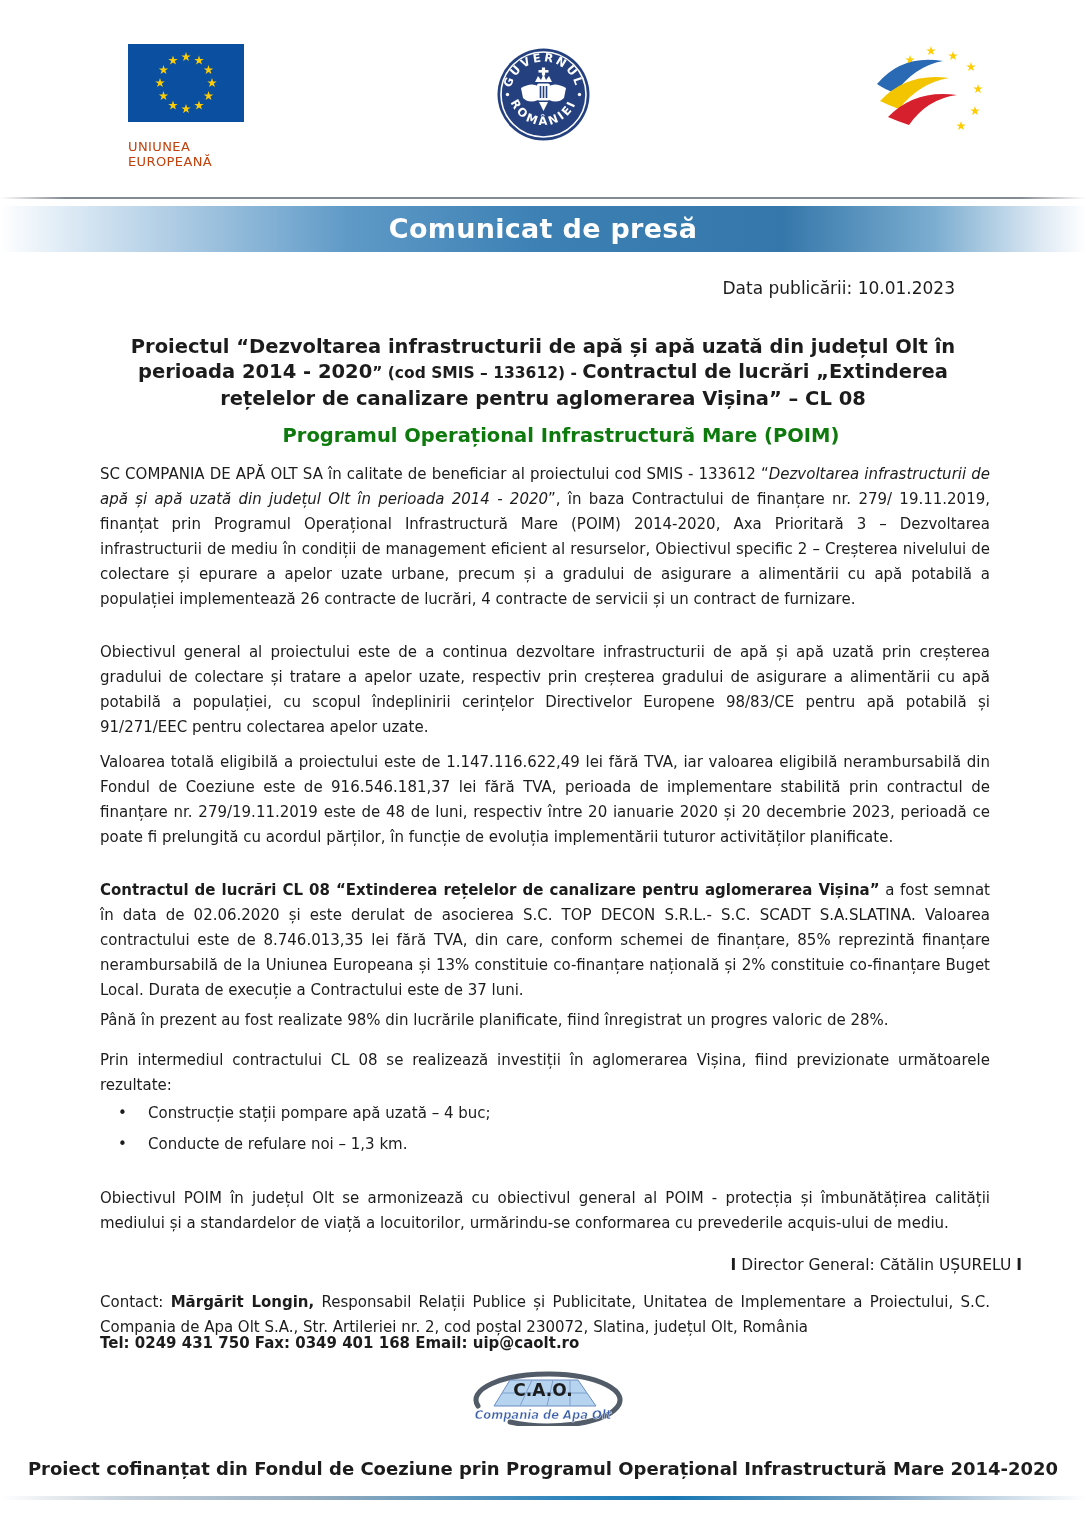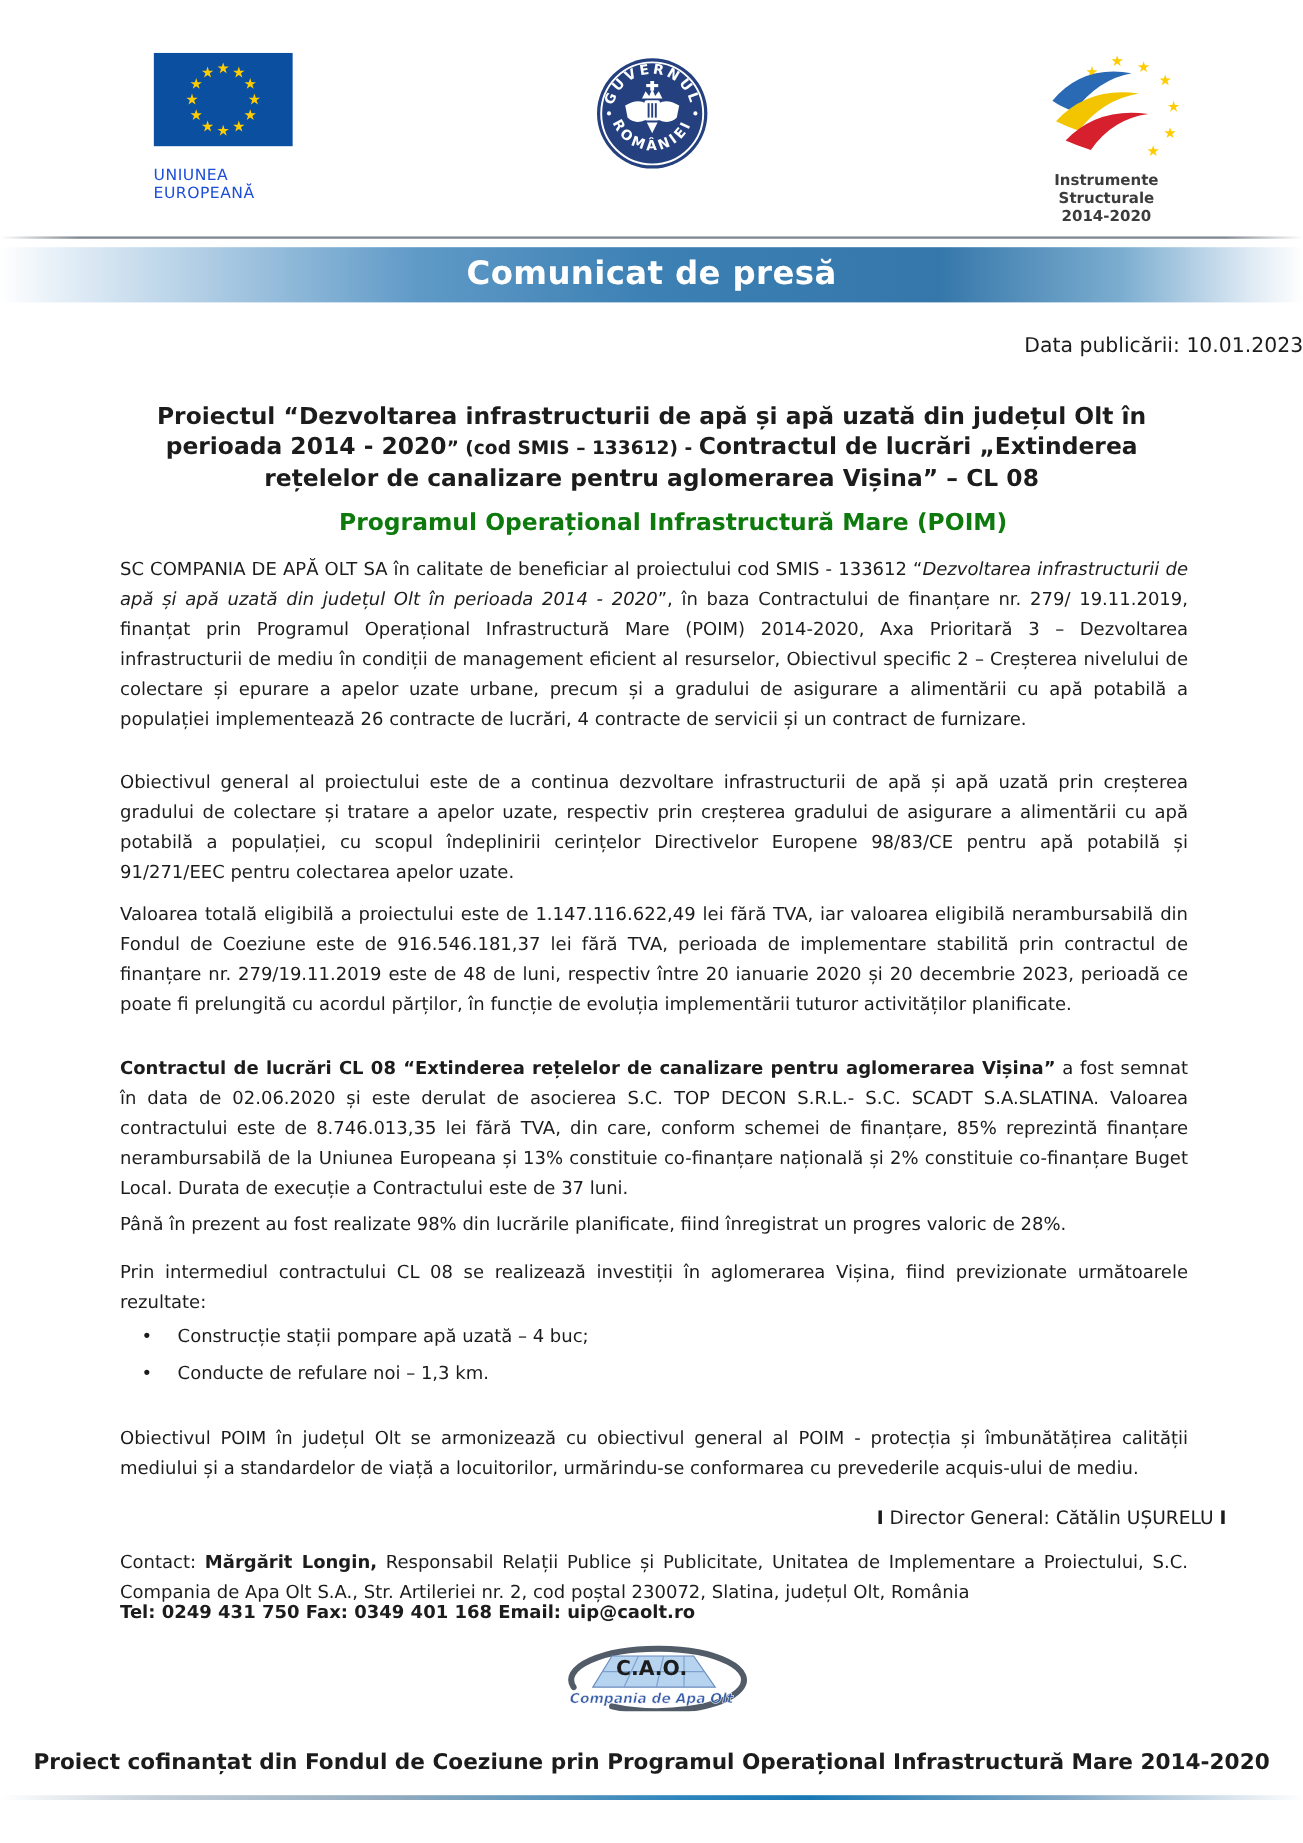--- a/index.html
+++ b/index.html
@@ -3,34 +3,34 @@
 <meta charset="utf-8">
 <style>
   html,body { margin:0; padding:0; background:#e8e8e8; }
   .page {
     position:relative; width:1086px; height:1536px; margin:0 auto;
     background:#ffffff; overflow:hidden;
     font-family:"DejaVu Sans","Liberation Sans",sans-serif; color:#1c1c1c;
   }
   
   .eu-block { position:absolute; left:128px; top:44px; width:140px; }
-  .eu-label { margin-top:13px; font-size:13px; color:#1d4ed8; letter-spacing:0.4px; }
+  .eu-label { margin-top:13px; font-size:13px; color:#c2410c; letter-spacing:0.4px; }
   .gov-block { position:absolute; left:497px; top:48px; }
   .is-block { position:absolute; left:842px; top:36px; width:160px; text-align:center; }
   .is-label { margin-top:2px; font-size:12.5px; font-weight:bold; color:#3c3c3c; line-height:15px; }
   
   .banner-topline { position:absolute; top:197px; left:0; width:100%; height:2px;
     background:linear-gradient(to right, rgba(90,100,110,0), rgba(90,100,110,0.75) 6%, rgba(90,100,110,0.75) 94%, rgba(90,100,110,0)); }
   .banner { position:absolute; top:206px; left:0; width:100%; height:46px; text-align:center;
     background:linear-gradient(to right,#ffffff 0%,#e3eef7 5%,#aecce4 16%,#5f9ac7 32%,#3c80b4 50%,#3577aa 72%,#7badd0 86%,#dfeaf4 96%,#ffffff 100%); }
   .banner-title { font-size:27px; font-weight:bold; color:#ffffff; line-height:46px; letter-spacing:0.3px; }
   
   .abs { position:absolute; left:100px; width:890px; }
   .date-line { position:absolute; top:278px; left:0; width:100%; text-align:right;
-    box-sizing:border-box; font-size:17px; }
+    padding-right:131px; box-sizing:border-box; font-size:17px; }
   .doc-title { position:absolute; top:334px; left:0; width:100%; padding:0 100px; box-sizing:border-box;
     text-align:center; font-weight:bold; font-size:19.5px; line-height:25px; }
   .doc-title .small { font-size:15.5px; }
   .poim-line { position:absolute; top:424px; left:0; width:100%; text-align:center;
     font-weight:bold; font-size:19.5px; color:#0e7a0e;padding-left:18px; }
   p.para { margin:0; text-align:justify; font-size:15px; line-height:25px; }
   .p1 { top:462px; } .p2 { top:640px; } .p3 { top:750px; } .p4 { top:878px; }
   .p5 { top:1008px; } .p6 { top:1048px; } .p7 { top:1186px; }
   .bullets { position:absolute; top:1098px; left:118px; width:872px; margin:0; padding:0; list-style:none; }
   .bullets li { font-size:15px; line-height:31px; }
@@ -120,24 +120,20 @@
           <use href="#eu-star" x="106" y="20"></use>
         <use href="#eu-star" x="124" y="31"></use>
           <use href="#eu-star" x="131" y="53"></use>
         <use href="#eu-star" x="128" y="75"></use>
           <use href="#eu-star" x="114" y="90"></use>
       </g>
       <path d="M30,48 Q55,18 96,25 Q68,30 48,57 Q37,53 30,48 Z" fill="#2a69b3"></path>
       <path d="M33,65 Q60,36 102,42 Q72,47 52,73 Q41,69 33,65 Z" fill="#f2c500"></path>
       <path d="M41,81 Q68,53 110,59 Q80,63 62,89 Q50,85 41,81 Z" fill="#d6202e"></path>
     </svg>
-    <div class="is-label">
-      <div>Instrumente Structurale</div>
-      <div>2014-2020</div>
-    </div>
   </div>
 
   <div class="banner-topline"></div>
   <div class="banner">
     <div class="banner-title">Comunicat de presă</div>
   </div>
 
   <div class="date-line">Data publicării: 10.01.2023</div>
 
   <div class="doc-title">

